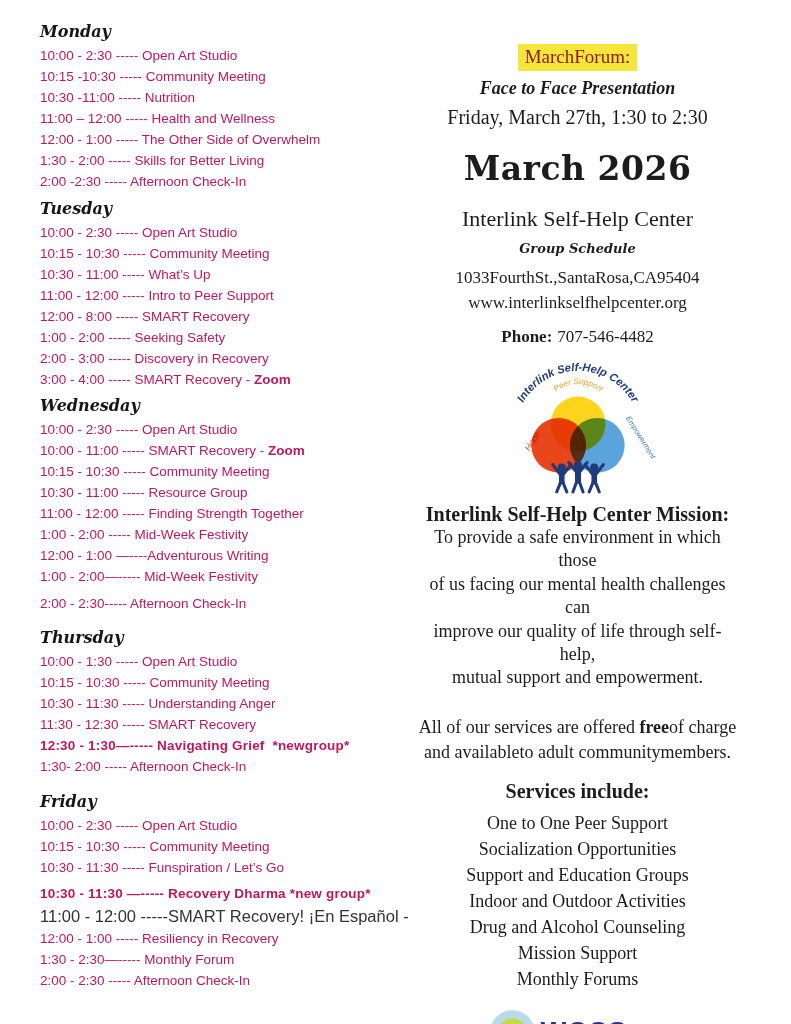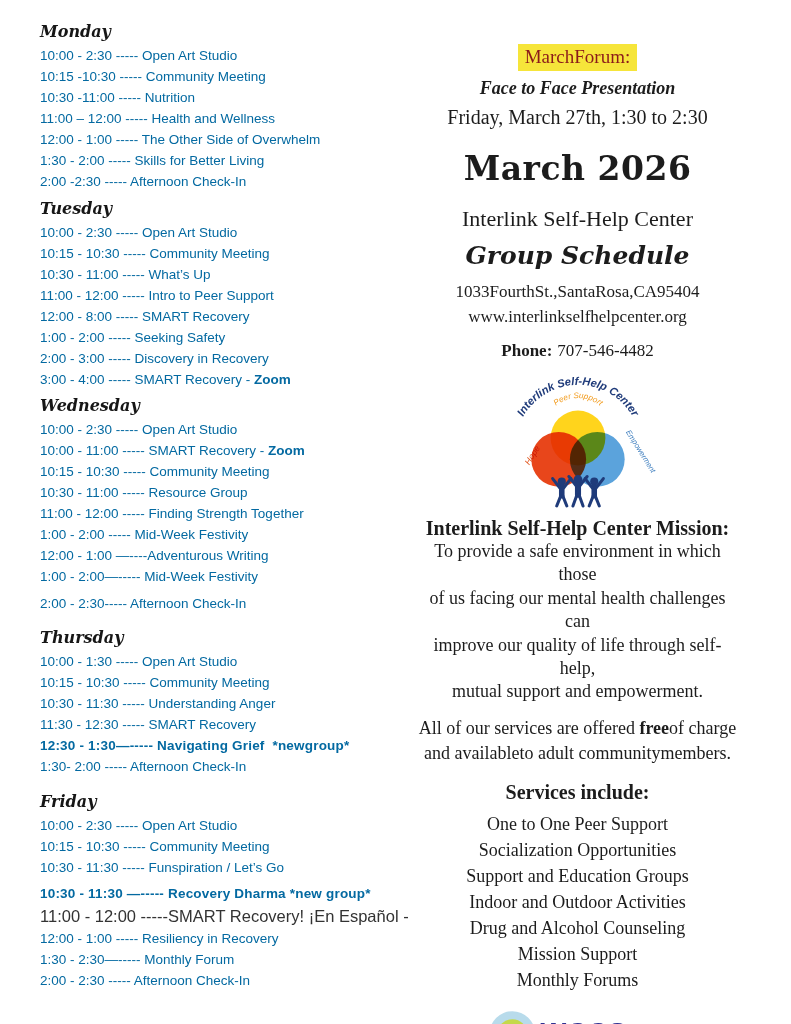--- a/index.html
+++ b/index.html
@@ -4,43 +4,43 @@
 <style>
   html,body{margin:0;padding:0;background:#ffffff;}
   body{width:791px;height:1024px;font-family:"Liberation Sans",sans-serif;color:#1f1f1f;overflow:hidden;}
   .page{display:flex;width:751px;height:1024px;box-sizing:border-box;}
 
   
   .left{width:412px;box-sizing:border-box;padding:22px 0 0 40px;}
   .day-name{font-family:"DejaVu Serif",serif;font-style:italic;font-weight:700;font-size:16px;margin:10px 0 8px 0;color:#161616;}
   .day-block:first-child .day-name{margin-top:0;}
   .day-block.extra-gap .day-name{margin-top:18px;}
-  .sched-row{font-size:13.5px;line-height:1;margin-bottom:7.5px;white-space:pre;color:#0369a1;}
+  .sched-row{font-size:13.5px;line-height:1;margin-bottom:7.5px;white-space:pre;color:#be185d;}
   .sched-row .b{font-weight:700;}
   .sched-row.bold{font-weight:700;letter-spacing:.2px;}
   .sched-row.large{font-size:16.5px;color:#333;}
   .sched-row.gap{margin-top:13px;}
 
   
   .right{flex:1;box-sizing:border-box;text-align:center;padding:44px 14px 0 6px;font-family:"Liberation Serif",serif;color:#1c1c1c;}
   .forum-highlight{display:inline-block;background:#f6e53a;color:#8b1a1a;font-size:19px;padding:2px 7px 3px;}
   .forum-sub{font-weight:700;font-style:italic;font-size:18px;margin-top:7px;}
   .forum-date{font-size:20px;margin-top:7px;}
   .month-title{font-family:"DejaVu Serif",serif;font-size:33px;font-weight:700;margin-top:20px;letter-spacing:.5px;}
   .org-name{font-size:22px;margin-top:18px;}
-  .doc-type{font-family:"DejaVu Serif",serif;font-size:25px;font-weight:700;font-style:italic;margin-top:9px;}
+  .doc-type{font-family:"DejaVu Serif",serif;font-size:13px;font-weight:700;font-style:italic;margin-top:9px;}
   .addr{font-size:17px;margin-top:12px;}
   .www{font-size:17px;margin-top:5px;}
   .phone{font-size:17px;margin-top:14px;}
   .phone .b{font-weight:700;}
   .phone .num{margin-left:5px;}
   .center-logo{margin-top:8px;}
   .mission-head{font-size:20px;font-weight:700;margin-top:4px;}
   .mission-line{font-size:18px;line-height:1.3;}
-  .free-wrap{margin-top:12px;}
+  .free-wrap{margin-top:25px;}
   .free-line{font-size:18px;line-height:1.4;}
   .free-line .b{font-weight:700;}
   .services-head{font-size:20px;font-weight:700;margin-top:15px;}
   .services-list{margin-top:8px;}
   .service-item{font-size:18px;line-height:1.44;}
   .wccs{margin-top:14px;}
 </style>
 </head>
 <body>
 

